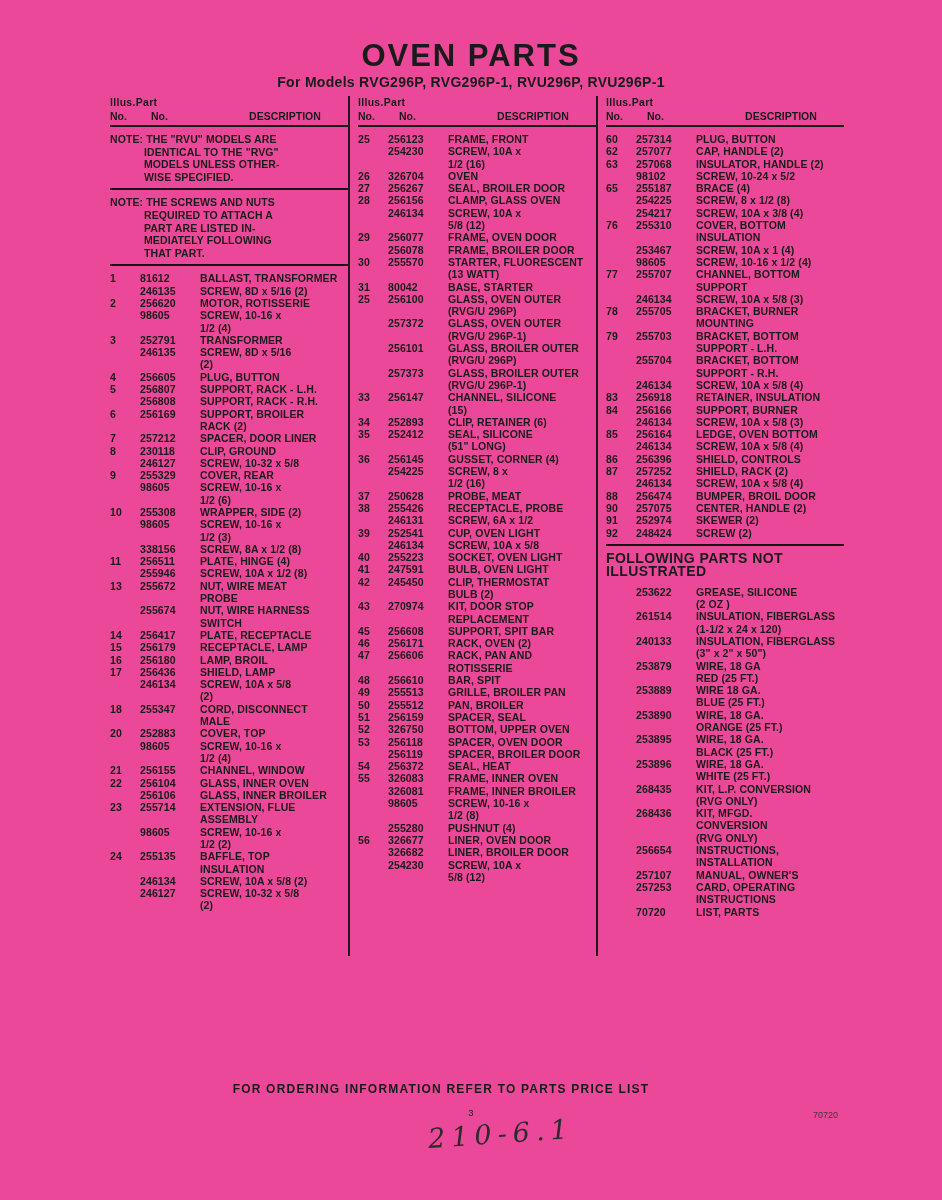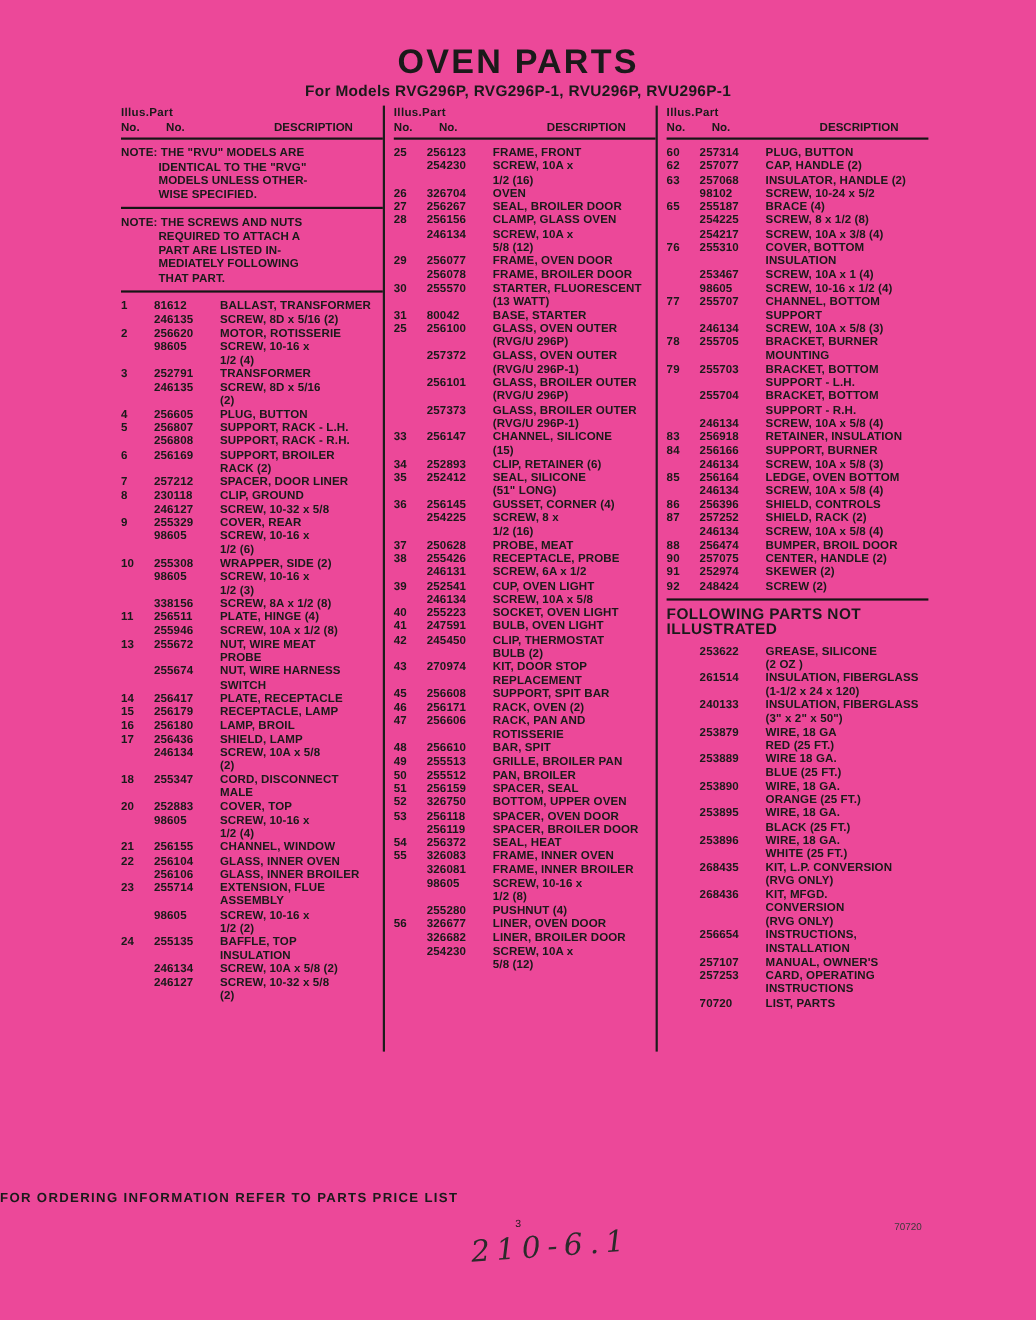--- a/index.html
+++ b/index.html
@@ -29,21 +29,21 @@
   .ch-line2{display:grid;grid-template-columns:26px 56px 1fr;column-gap:15px;font-size:10.5px;margin-top:2px;}
   .ch-line2 .desc{text-align:center;}
   .row{display:grid;grid-template-columns:26px 56px 1fr;column-gap:4px;
        font-size:10.5px;line-height:12.3px;letter-spacing:0.1px;}
   .c-d{white-space:pre-line;}
   .note{font-size:10.5px;line-height:12.6px;white-space:pre-line;
         padding-left:34px;text-indent:-34px;letter-spacing:0.1px;}
   .rule{border-top:2.5px solid #151515;margin:5px 0 6px 0;}
   .sec-heading{font-size:14px;line-height:13px;margin:4px 0 8px 0;letter-spacing:0.4px;}
   .ordering-note{
-    position:absolute;top:1082px;left:0;right:60px;
+    position:absolute;top:1082px;left:0;right:60px;text-align:center;
     font-size:12px;letter-spacing:1.2px;font-weight:700;
   }
   .page-number{
     position:absolute;top:1107px;left:0;right:0;text-align:center;
     font-size:9.5px;font-weight:400;
   }
   .doc-number{
     position:absolute;top:1110px;right:104px;
     font-size:9px;font-weight:400;color:#3a3a3a;
   }

